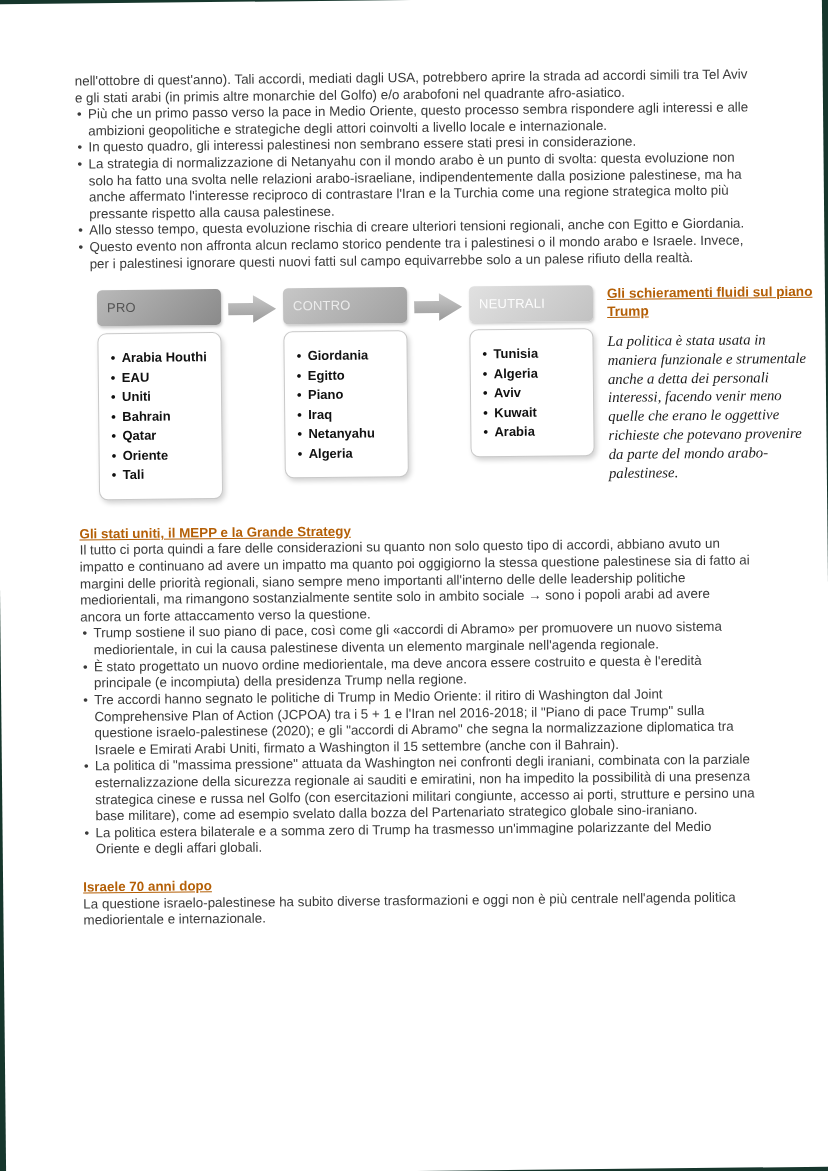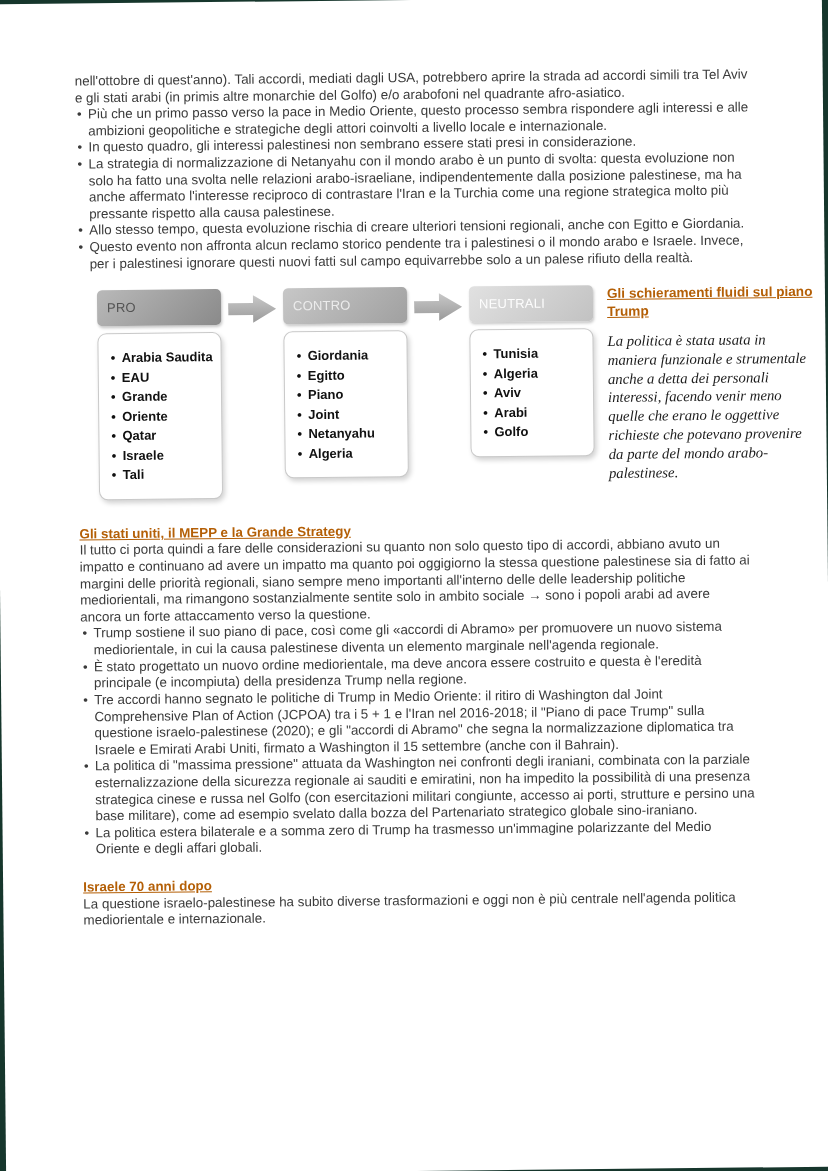--- a/index.html
+++ b/index.html
@@ -83,54 +83,54 @@
       <div class="bullet">La strategia di normalizzazione di Netanyahu con il mondo arabo è un punto di svolta: questa evoluzione non solo ha fatto una svolta nelle relazioni arabo-israeliane, indipendentemente dalla posizione palestinese, ma ha anche affermato l'interesse reciproco di contrastare l'Iran e la Turchia come una regione strategica molto più pressante rispetto alla causa palestinese.</div>
       <div class="bullet">Allo stesso tempo, questa evoluzione rischia di creare ulteriori tensioni regionali, anche con Egitto e Giordania.</div>
       <div class="bullet">Questo evento non affronta alcun reclamo storico pendente tra i palestinesi o il mondo arabo e Israele. Invece, per i palestinesi ignorare questi nuovi fatti sul campo equivarrebbe solo a un palese rifiuto della realtà.</div>
     </div>
 
     <div class="diagram-row">
 
       <div class="dcol">
         <div class="dhead pro">PRO</div>
         <div class="dbody">
-          <div class="ditem">Arabia Saudita</div>
+          <div class="ditem">Arabia Houthi</div>
           <div class="ditem">EAU</div>
-          <div class="ditem">Grande</div>
+          <div class="ditem">Uniti</div>
+          <div class="ditem">Bahrain</div>
+          <div class="ditem">Qatar</div>
           <div class="ditem">Oriente</div>
-          <div class="ditem">Qatar</div>
-          <div class="ditem">Israele</div>
           <div class="ditem">Tali</div>
         </div>
       </div>
 
       <div class="arrow"></div>
 
       <div class="dcol">
         <div class="dhead contro">CONTRO</div>
         <div class="dbody">
           <div class="ditem">Giordania</div>
           <div class="ditem">Egitto</div>
           <div class="ditem">Piano</div>
-          <div class="ditem">Joint</div>
+          <div class="ditem">Iraq</div>
           <div class="ditem">Netanyahu</div>
           <div class="ditem">Algeria</div>
         </div>
       </div>
 
       <div class="arrow"></div>
 
       <div class="dcol">
         <div class="dhead neutrali">NEUTRALI</div>
         <div class="dbody">
           <div class="ditem">Tunisia</div>
           <div class="ditem">Algeria</div>
           <div class="ditem">Aviv</div>
-          <div class="ditem">Arabi</div>
-          <div class="ditem">Golfo</div>
+          <div class="ditem">Kuwait</div>
+          <div class="ditem">Arabia</div>
         </div>
       </div>
 
       <div class="aside">
         <div class="aside-title">Gli schieramenti fluidi sul piano Trump</div>
         <div class="aside-text">La politica è stata usata in maniera funzionale e strumentale anche a detta dei personali interessi, facendo venir meno quelle che erano le oggettive richieste che potevano provenire da parte del mondo arabo-palestinese.</div>
       </div>
 
     </div>
 

